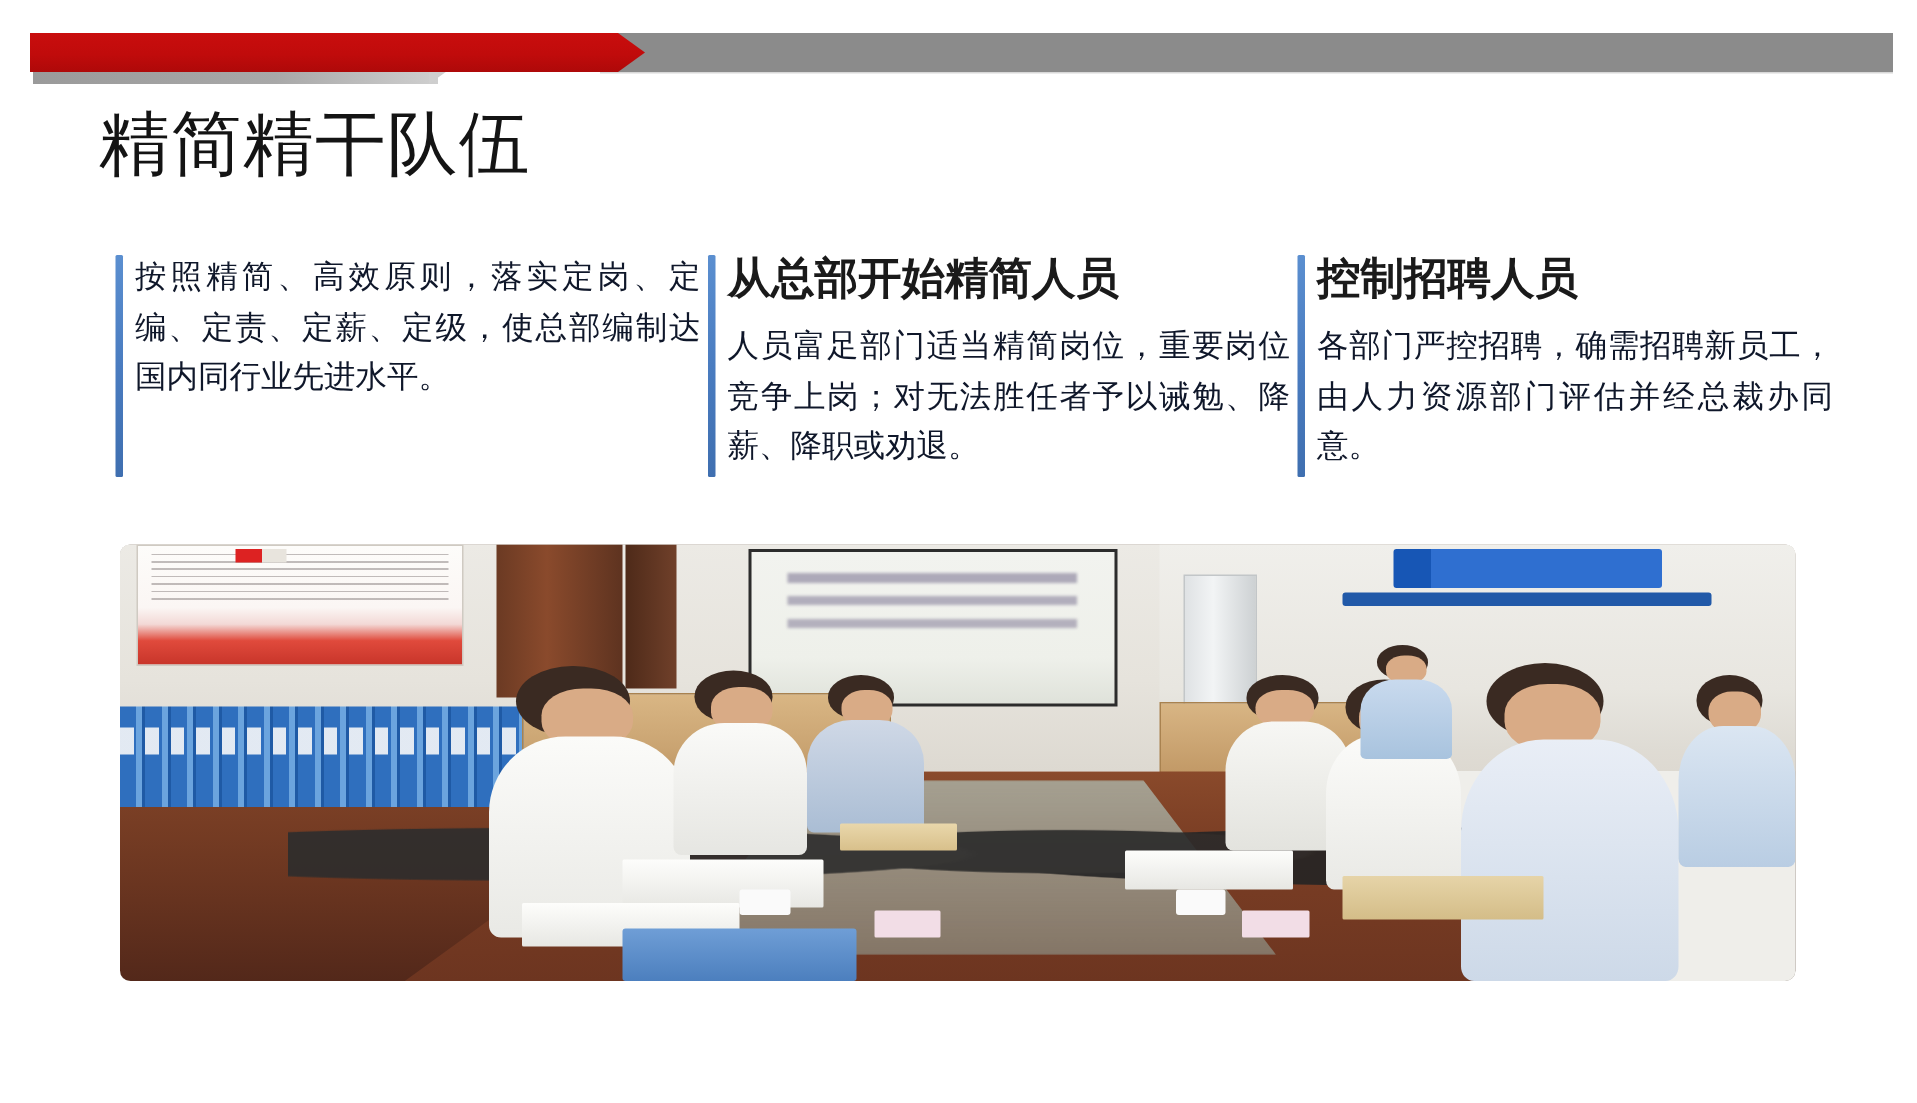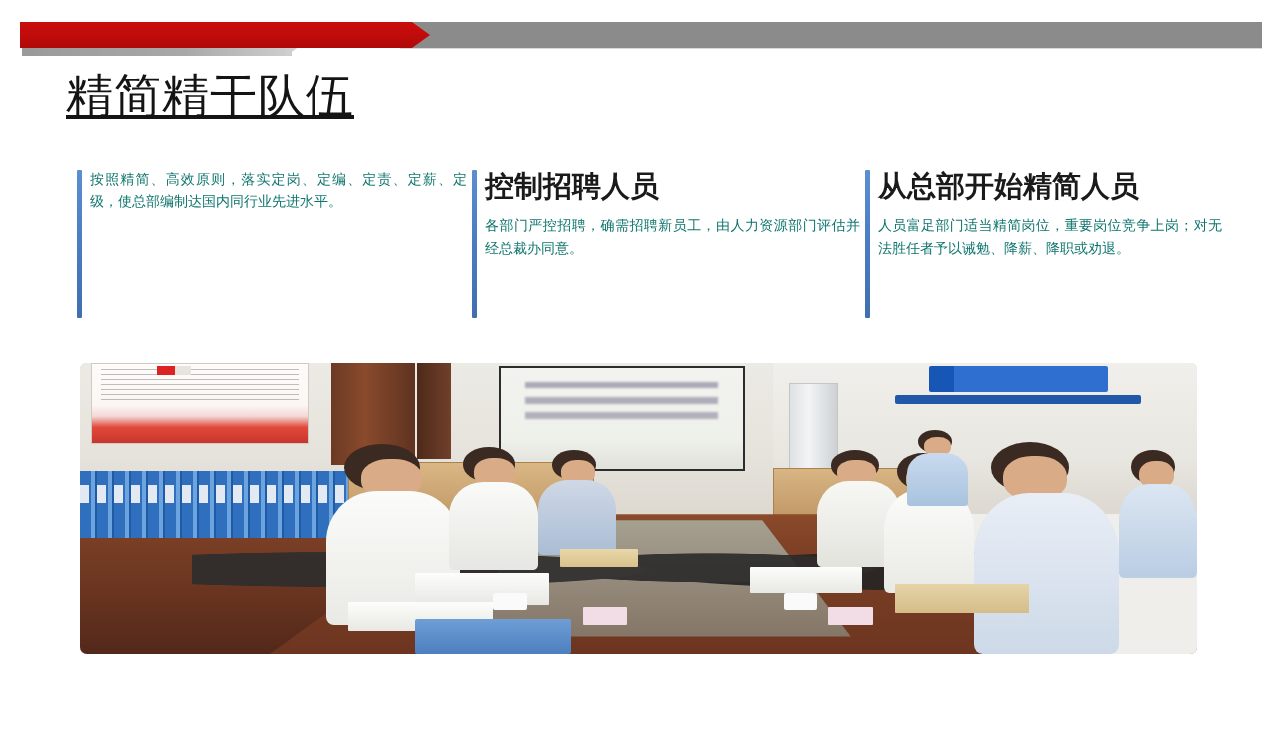--- a/index.html
+++ b/index.html
@@ -74,21 +74,20 @@
   
   .slide-title {
     position: absolute;
     left: 66px;
     top: 70px;
     font-size: 47px;
     line-height: 1.1;
     color: #141414;
     letter-spacing: 1px;
     white-space: nowrap;
-    text-decoration: underline;
   }
 
   
   .columns {
     position: absolute;
     left: 72px;
     top: 168px;
     width: 1150px;
     display: flex;
     gap: 0;
@@ -112,22 +111,22 @@
     border-radius: 1px;
   }
   .col-heading {
     font-size: 29px;
     color: #1a1a1a;
     line-height: 1.25;
     margin: 0 0 10px 0;
     white-space: nowrap;
   }
   .col-body {
-    font-size: 14px;
-    color: #0f766e;
+    font-size: 21px;
+    color: #0f172a;
     line-height: 1.6;
     margin: 0;
     text-align: justify;
   }
 
   
   .photo-frame {
     position: absolute;
     left: 80px;
     top: 363px;
@@ -301,28 +300,28 @@
 
   <div class="columns">
 
     <div class="col">
       <div class="col-bar"></div>
       <p class="col-body">按照精简、高效原则，落实定岗、定编、定责、定薪、定级，使总部编制达国内同行业先进水平。</p>
     </div>
 
     <div class="col">
       <div class="col-bar"></div>
+      <h2 class="col-heading">从总部开始精简人员</h2>
+      <p class="col-body">人员富足部门适当精简岗位，重要岗位竞争上岗；对无法胜任者予以诫勉、降薪、降职或劝退。</p>
+    </div>
+
+    <div class="col">
+      <div class="col-bar"></div>
       <h2 class="col-heading">控制招聘人员</h2>
       <p class="col-body">各部门严控招聘，确需招聘新员工，由人力资源部门评估并经总裁办同意。</p>
-    </div>
-
-    <div class="col">
-      <div class="col-bar"></div>
-      <h2 class="col-heading">从总部开始精简人员</h2>
-      <p class="col-body">人员富足部门适当精简岗位，重要岗位竞争上岗；对无法胜任者予以诫勉、降薪、降职或劝退。</p>
     </div>
 
   </div>
 
   <div class="photo-frame">
     <div class="photo">
       <div class="ph-wall"></div>
       <div class="ph-rightwall"></div>
 
       <div class="ph-poster">

